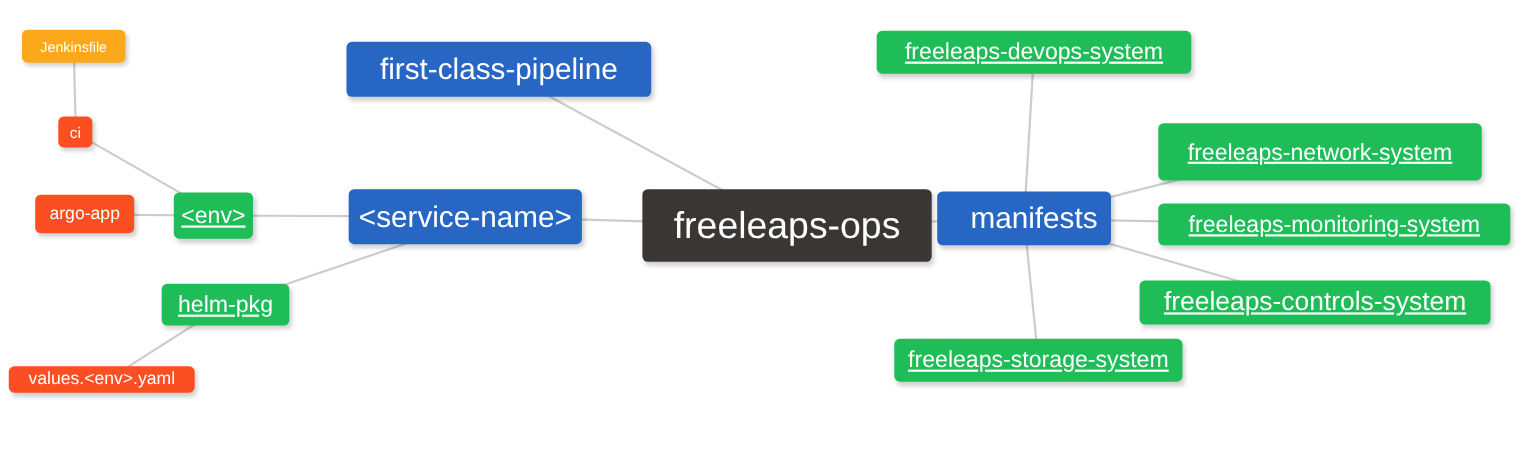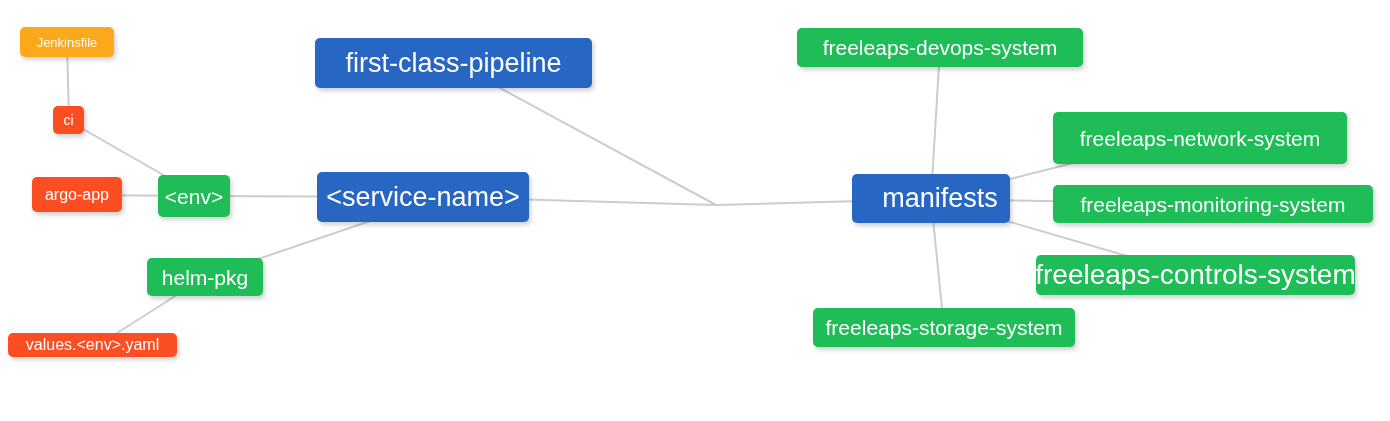--- a/index.html
+++ b/index.html
@@ -34,21 +34,21 @@
     justify-content: center;
     color: #ffffff;
     border-radius: 5px;
     box-shadow: 2px 3px 4px rgba(0,0,0,0.18);
     white-space: nowrap;
     cursor: pointer;
     box-sizing: border-box;
     line-height: 1;
   }
   .node-blue   { background: #2767c3; }
-  .node-green  { background: #1ebd58; }
+  .node-green  { background: #1ebd58; text-decoration: underline; }
   .node-red    { background: #fb4e22; }
   .node-orange { background: #fba81a; }
   .node-dark   { background: #3a3634; }
 </style>
 </head>
 <body>
 
 <div id="canvas">
 
   <svg id="edge-layer" viewBox="0 0 1390 421" xmlns="http://www.w3.org/2000/svg">
@@ -77,26 +77,27 @@
   <div class="node node-green" style="left:158px;  top:175px; width:72px;  height:42px; font-size:21px;">&lt;env&gt;</div>
 
   <div class="node node-green" style="left:147px;  top:258px; width:116px; height:38px; font-size:21px;">helm-pkg</div>
 
   <div class="node node-red" style="left:8px;    top:333px; width:169px; height:24px; font-size:16px;">values.&lt;env&gt;.yaml</div>
 
   <div class="node node-blue" style="left:315px;  top:38px;  width:277px; height:50px; font-size:27px;">first-class-pipeline</div>
 
   <div class="node node-blue" style="left:317px;  top:172px; width:212px; height:50px; font-size:27px;">&lt;service-name&gt;</div>
 
+  <div class="node node-dark" style="left:584px;  top:172px; width:263px; height:66px; font-size:34px;">freeleaps-ops</div>
 
   <div class="node node-blue" style="left:852px;  top:174px; width:158px; height:49px; font-size:27px;padding-left:18px;">manifests</div>
 
   <div class="node node-green" style="left:797px;  top:28px;  width:286px; height:39px; font-size:21px;">freeleaps-devops-system</div>
 
   <div class="node node-green" style="left:1053px; top:112px; width:294px; height:52px; font-size:21px;">freeleaps-network-system</div>
 
   <div class="node node-green" style="left:1053px; top:185px; width:320px; height:38px; font-size:21px;">freeleaps-monitoring-system</div>
 
-  <div class="node node-green" style="left:1036px; top:255px; width:319px; height:40px; font-size:28px;">freeleaps-controls-system</div>
+  <div class="node node-green" style="left:1036px; top:255px; width:319px; height:40px; font-size:24px;">freeleaps-controls-system</div>
 
   <div class="node node-green" style="left:813px;  top:308px; width:262px; height:39px; font-size:21px;">freeleaps-storage-system</div>
 
 </div>
 
 </body></html>

